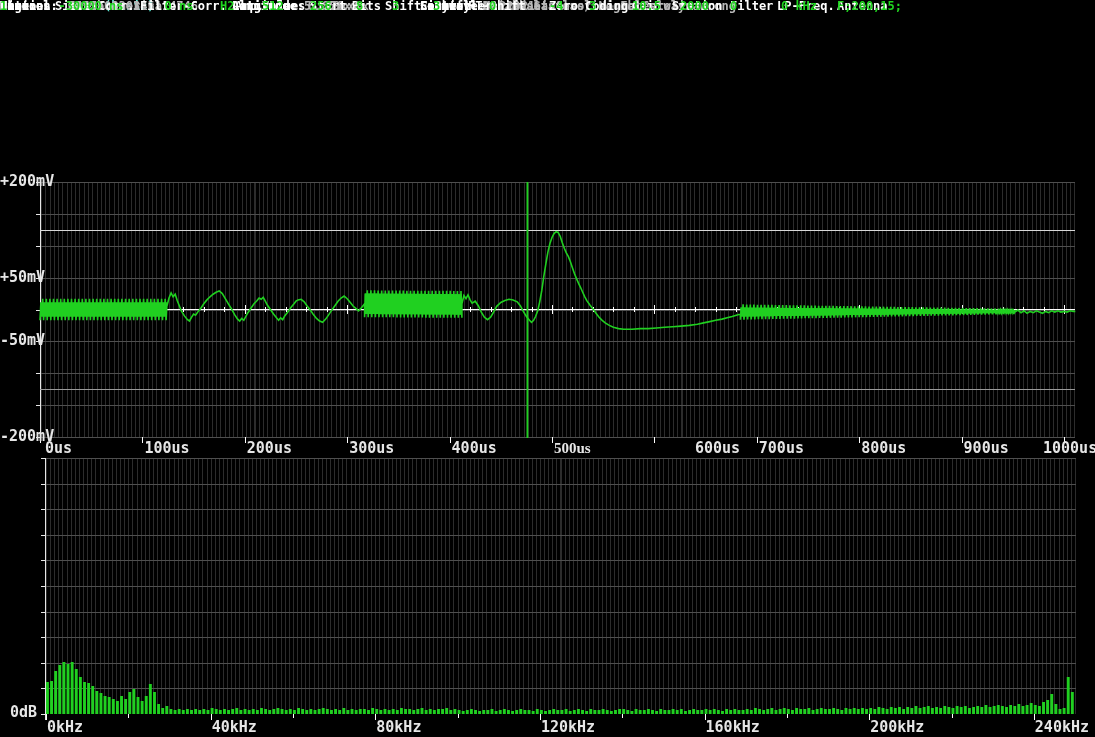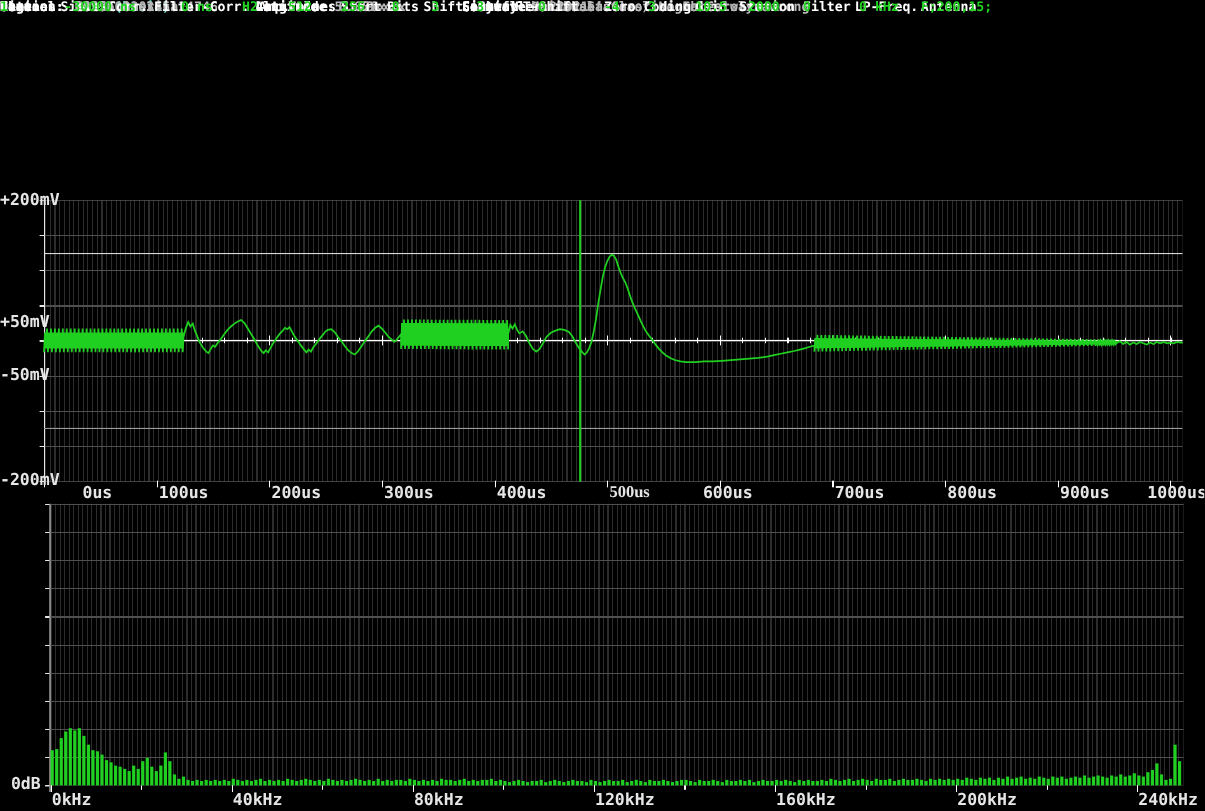--- a/index.html
+++ b/index.html
@@ -374,30 +374,30 @@
         <rect x="1012.54" y="251" width="2.9" height="5" fill="#20d020"></rect>
         <rect x="1016.65" y="250" width="2.9" height="6" fill="#20d020"></rect>
         <rect x="1020.77" y="219" width="2.9" height="37" fill="#20d020"></rect>
         <rect x="1024.88" y="234" width="2.9" height="22" fill="#20d020"></rect>
       </svg>
     <div class="ticksH" style="left:1px;top:256px;width:1030px;height:4px;background:repeating-linear-gradient(to right,#ffffff 0 1px,transparent 1px 82.32px)"></div>
     <div class="ticksH" style="left:1px;top:256px;width:1030px;height:6px;background:repeating-linear-gradient(to right,#ffffff 0 1px,transparent 1px 164.64px)"></div>
   </div>
 
 <span class="axlab ylab" style="top: 176px;">+200mV</span>
-    <span class="axlab ylab" style="top: 271.625px; margin-top: 15px;">+50mV</span>
+    <span class="axlab ylab" style="top: 271.625px;">+50mV</span>
     <span class="axlab ylab" style="top: 335.375px;">-50mV</span>
     <span class="axlab ylab" style="top: 431px;">-200mV</span>
-    <span class="axlab" style="top: 443px; left: 45px; margin-left: 30px;">0us</span>
+    <span class="axlab" style="top: 443px; left: 45px;">0us</span>
     <span class="axlab" style="top: 443px; left: 144.4px;">100us</span>
     <span class="axlab" style="top: 443px; left: 246.8px;">200us</span>
     <span class="axlab" style="top: 443px; left: 349.2px;">300us</span>
     <span class="axlab" style="top: 443px; left: 451.6px;">400us</span>
     <span class="axlab" style="top: 443px; left: 554px; font-family: Liberation Serif, serif;">500us</span>
-    <span class="axlab" style="top: 443px; left: 639px;">600us</span>
+    <span class="axlab" style="top: 443px; left: 695px;">600us</span>
     <span class="axlab" style="top: 443px; left: 758.8px;">700us</span>
     <span class="axlab" style="top: 443px; left: 861.2px;">800us</span>
     <span class="axlab" style="top: 443px; left: 963.6px;">900us</span>
     <span class="axlab" style="top: 443px; left: 1043px;">1000us</span>
     <span class="axlab ylab" style="top: 707px;">0dB</span>
     <span class="axlab" style="top: 722px; left: 47px;">0kHz</span>
     <span class="axlab" style="top: 722px; left: 211.64px;">40kHz</span>
     <span class="axlab" style="top: 722px; left: 376.28px;">80kHz</span>
     <span class="axlab" style="top: 722px; left: 540.92px;">120kHz</span>
     <span class="axlab" style="top: 722px; left: 705.56px;">160kHz</span>

